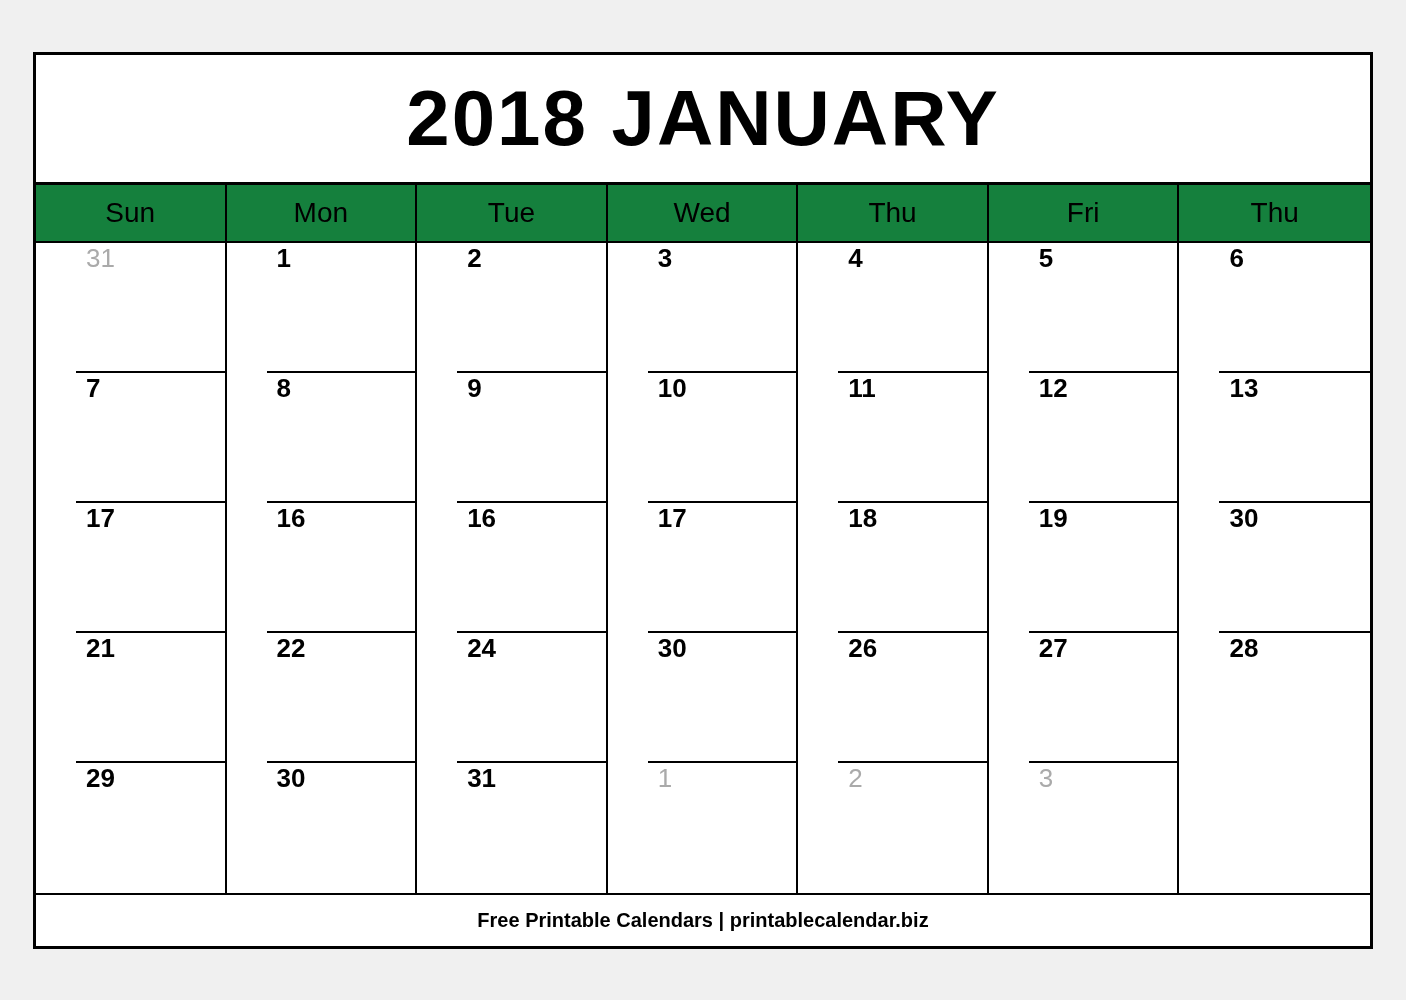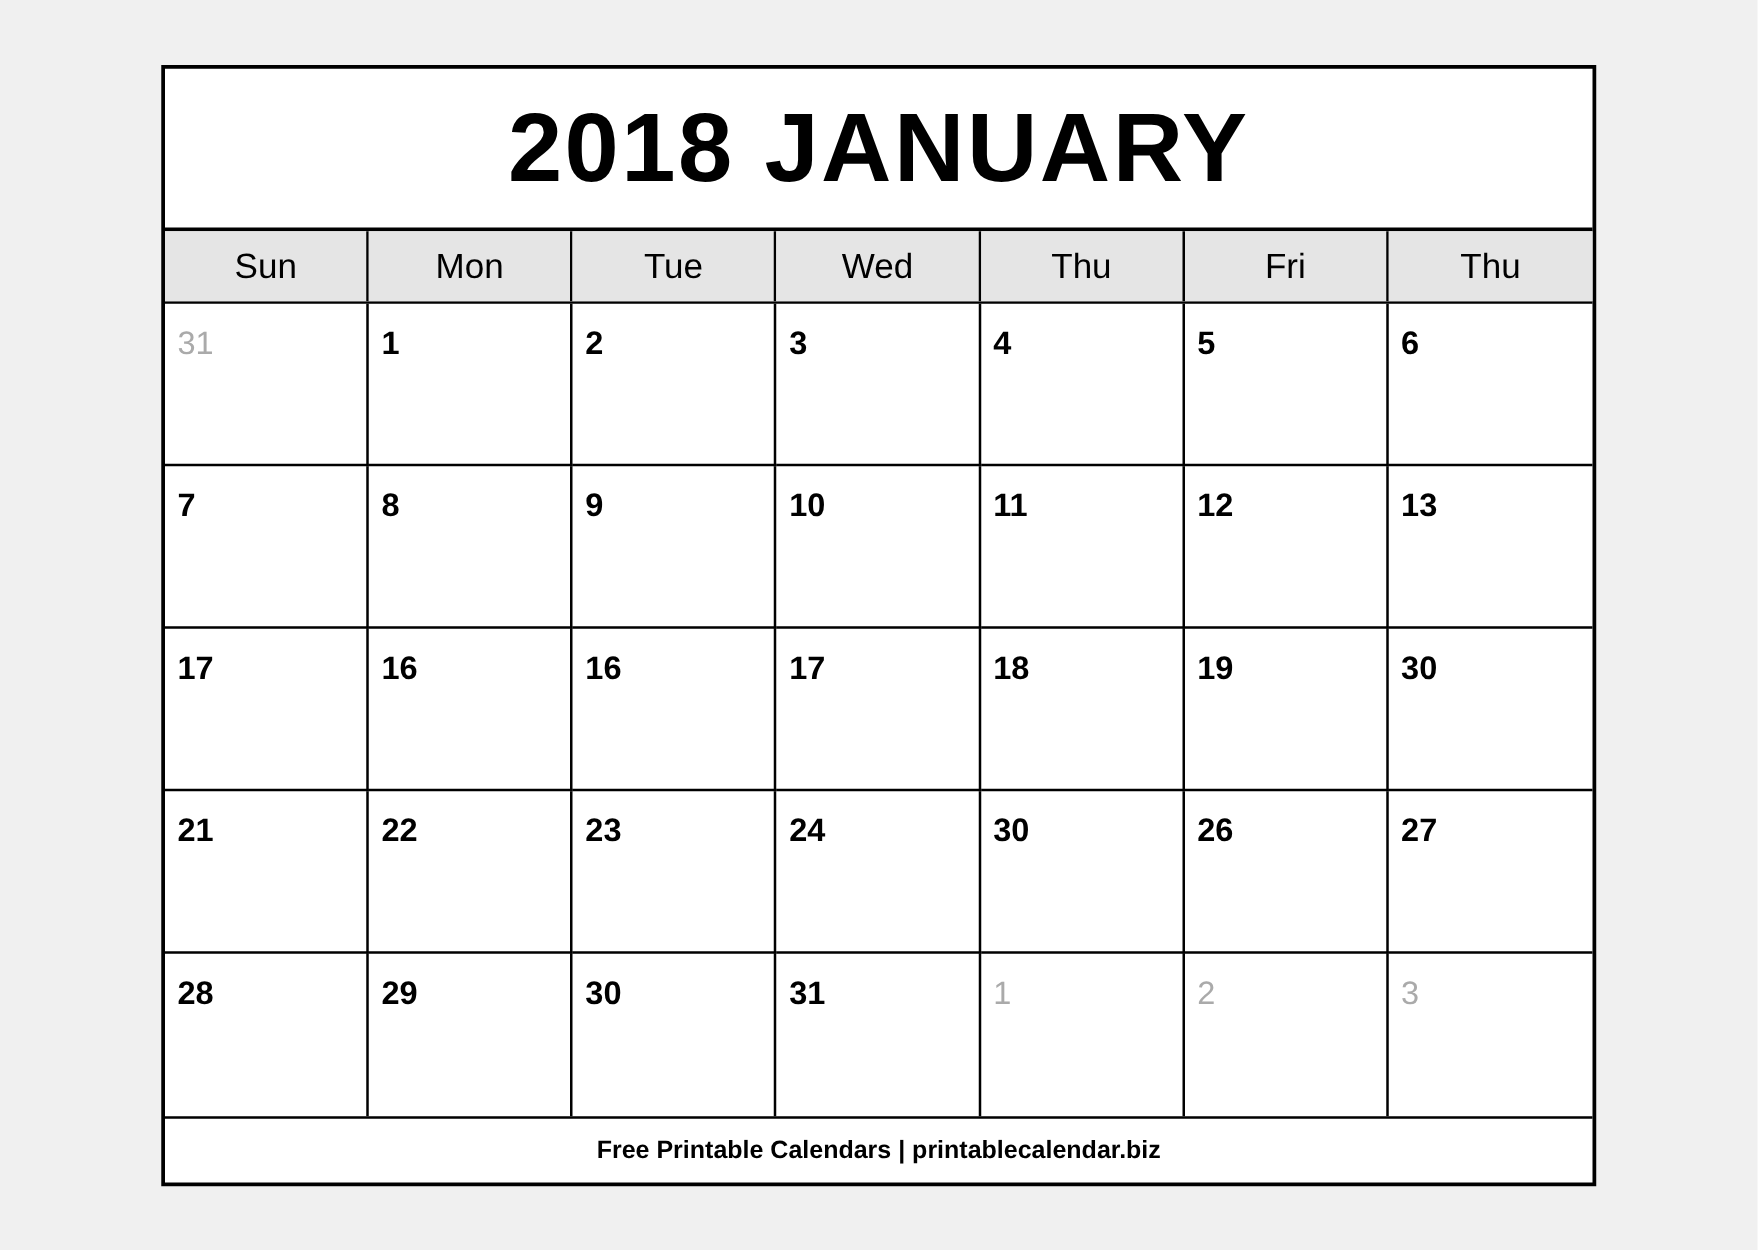--- a/index.html
+++ b/index.html
@@ -13,21 +13,21 @@
       display: flex;
       justify-content: center;
       align-items: center;
       min-height: 100vh;
       font-family: Arial, Helvetica, sans-serif;
     }
 
     .calendar-wrapper {
       background: white;
       border: 3px solid #000;
-      width: 1148px;
+      width: 1340px;
       margin: 20px auto;
     }
 
     .calendar-title {
       text-align: center;
       font-size: 78px;
       font-weight: 900;
       padding: 18px 10px;
       border-bottom: 3px solid #000;
       letter-spacing: 2px;
@@ -39,40 +39,41 @@
       grid-template-columns: repeat(7, 1fr);
       border-bottom: 2px solid #000;
     }
 
     .day-header {
       text-align: center;
       font-size: 28px;
       font-weight: normal;
       padding: 12px 5px;
       border-right: 2px solid #000;
-      background: #e5e5e5;
+      background: #15803d;
       color: #000;
     }
 
     .day-header:last-child {
       border-right: none;
     }
 
     .calendar-body {
       display: grid;
       grid-template-columns: repeat(7, 1fr);
     }
 
     .calendar-cell {
       border-right: 2px solid #000;
       border-bottom: 2px solid #000;
       min-height: 130px;
-      padding: 16px 10px;
+      padding: 0 10px;
       vertical-align: top;
       position: relative;
+      margin-left: 40px;
     }
 
     .calendar-cell:nth-child(7n) {
       border-right: none;
     }
 
     .calendar-cell:nth-last-child(-n+7) {
       border-bottom: none;
     }
 
@@ -177,23 +178,20 @@
       <div class="calendar-cell">
         <span class="cell-number">30</span>
       </div>
       <div class="calendar-cell">
         <span class="cell-number">21</span>
       </div>
       <div class="calendar-cell">
         <span class="cell-number">22</span>
       </div>
       <div class="calendar-cell">
-        <span class="cell-number">23</span>
-      </div>
-      <div class="calendar-cell">
         <span class="cell-number">24</span>
       </div>
       <div class="calendar-cell">
         <span class="cell-number">30</span>
       </div>
       <div class="calendar-cell">
         <span class="cell-number">26</span>
       </div>
       <div class="calendar-cell">
         <span class="cell-number">27</span>

